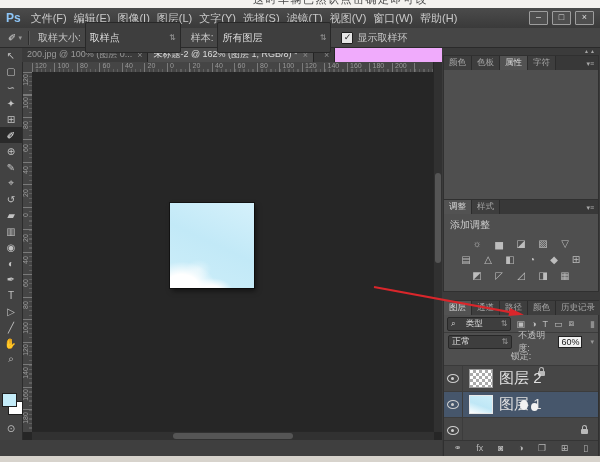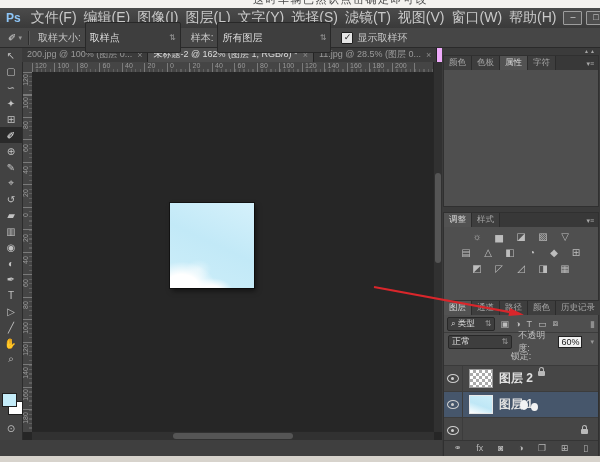--- a/index.html
+++ b/index.html
@@ -8,21 +8,21 @@
        font-family:"Liberation Sans","DejaVu Sans",sans-serif;background:#3f3f3f;
        -webkit-font-smoothing:antialiased;}
   
   .top-strip{position:absolute;left:0;top:0;width:600px;height:8px;background:#f4f2ef;overflow:hidden;z-index:5;}
   .top-caption{position:absolute;left:253px;top:-8px;font-size:11px;color:#4a4a4a;letter-spacing:1.5px;white-space:nowrap;}
   
   .titlebar{position:absolute;left:0;top:8px;width:600px;height:20px;
     background:linear-gradient(#4b4b4b,#3a3a3a);border-bottom:1px solid #2a2a2a;
     display:flex;align-items:center;z-index:4;}
   .ps-logo{color:#8ec6f8;font-weight:bold;font-size:12px;margin:0 10px 0 6px;}
-  .menu-item{color:#c9c9c9;font-size:14px;margin-right:7px;white-space:nowrap;}
+  .menu-item{color:#c9c9c9;font-size:11px;margin-right:7px;white-space:nowrap;}
   .win-btns{margin-left:auto;display:flex;gap:4px;margin-right:6px;}
   .win-btn{width:17px;height:12px;border:1px solid #9d9d9d;background:#4e4e4e;color:#ddd;
     font-size:9px;line-height:10px;text-align:center;border-radius:1px;}
   
   .optionsbar{position:absolute;left:0;top:28px;width:600px;height:19px;background:#464646;
     border-bottom:1px solid #2a2a2a;display:flex;align-items:center;font-size:10px;color:#c6c6c6;z-index:4;}
   .opt-tool{display:flex;align-items:center;margin:0 6px 0 8px;color:#ddd;}
   .opt-caret{font-size:7px;color:#999;margin-left:2px;}
   .opt-sep{width:1px;height:14px;background:#2e2e2e;border-right:1px solid #575757;margin-right:8px;}
   .opt-label{margin-right:4px;white-space:nowrap;}
@@ -86,21 +86,21 @@
   
   .rightdock{position:absolute;left:442px;top:47px;width:158px;height:409px;background:#3b3b3b;z-index:3;}
   .dock-collapse{position:absolute;right:4px;top:1px;color:#a5a5a5;font-size:5px;letter-spacing:1px;}
   .panel{position:absolute;left:1px;right:1px;background:#4f4f4f;border:1px solid #303030;}
   .ptabs{height:14px;background:#383838;display:flex;align-items:flex-end;}
   .ptab{padding:1px 5px;font-size:8.5px;color:#a6a6a6;background:#3e3e3e;border-right:1px solid #2c2c2c;white-space:nowrap;}
   .ptab.active{background:#525252;color:#dadada;}
   .pmenu{margin-left:auto;color:#a8a8a8;font-size:7px;padding:2px 4px;}
   #panel-props{top:8px;height:150px;}
   #panel-props .pbody{padding:7px 8px;font-size:10px;color:#c9c9c9;}
-  #panel-adjust{top:165px;height:91px;}
+  #panel-adjust{top:152px;height:91px;}
   .adj-label{padding:4px 6px 2px;font-size:10px;color:#c9c9c9;}
   .adj-row{display:flex;justify-content:center;gap:8px;margin-top:4px;}
   .adj-icon{width:14px;height:12px;display:flex;align-items:center;justify-content:center;
     color:#bdbdbd;font-size:10px;line-height:12px;}
   #panel-layers{top:253px;height:155px;display:flex;flex-direction:column;}
   .lfilter{height:17px;display:flex;align-items:center;padding:0 3px;border-bottom:1px solid #3c3c3c;}
   .lfilter-dd{background:#3e3e3e;border:1px solid #282828;border-radius:2px;height:12px;display:flex;
     align-items:center;font-size:8.5px;color:#ddd;padding:0 3px;margin-right:5px;}
   .lfilter-icons{display:flex;gap:6px;color:#bdbdbd;font-size:9px;align-items:center;}
   .lfilter-toggle{margin-left:auto;color:#8f8f8f;font-size:9px;}
@@ -123,21 +123,21 @@
   .lrow.selected{background:#46566b;}
   .eye-cell{width:18px;height:100%;display:flex;align-items:center;justify-content:center;border-right:1px solid #3c3c3c;}
   .eye{display:inline-block;width:10px;height:7px;border:1px solid #cfcfcf;border-radius:50%;position:relative;}
   .eye::after{content:"";position:absolute;left:2.5px;top:1.5px;width:3px;height:3px;background:#cfcfcf;border-radius:50%;}
   .lthumb{width:24px;height:19px;margin:0 6px;border:1px solid #9a9a9a;box-sizing:border-box;}
   .lthumb.checker{background:#fff;
     background-image:linear-gradient(45deg,#aaa 25%,transparent 25%),linear-gradient(-45deg,#aaa 25%,transparent 25%),
     linear-gradient(45deg,transparent 75%,#aaa 75%),linear-gradient(-45deg,transparent 75%,#aaa 75%);
     background-size:6px 6px;background-position:0 0,0 3px,3px -3px,-3px 0;}
   .lthumb.sky{background:linear-gradient(200deg,#cdeef9 0%,#bfe7f6 55%,#ffffff 100%);border-color:#e8e8e8;}
-  .lname{font-size:12px;color:#e0e0e0;white-space:nowrap;font-weight:bold;}
+  .lname{font-size:15px;color:#e0e0e0;white-space:nowrap;}
   .blob{position:absolute;background:#f2f2f2;border-radius:50%;}
   .row-lock{position:absolute;right:10px;top:8px;}
   .lbottom{height:15px;background:#424242;border-top:1px solid #353535;display:flex;align-items:center;
     justify-content:space-between;padding:0 10px;color:#b5b5b5;font-size:9px;}
   .lbottom span{line-height:15px;}
   #arrow-overlay{position:absolute;left:0;top:0;z-index:40;pointer-events:none;}
 </style>
 </head>
 <body>
 
@@ -219,21 +219,20 @@
   <div class="tabbar" id="tabbar">
       <div class="doc-tab">
         <span>200.jpg @ 100% (图层 0...</span>
         <span class="tab-close">×</span>
       </div>
       <div class="doc-tab active">
         <span>未标题-2 @ 162% (图层 1, RGB/8) *</span>
         <span class="tab-close">×</span>
       </div>
       <div class="doc-tab">
-        <span>11.jpg @ 28.5% (图层 0...</span>
         <span class="tab-close">×</span>
       </div>
     </div>
 
   <div class="doc-window">
     <div class="ruler-corner"></div>
     <div class="ruler-top" id="ruler-top">
         <span class="ruler-num" style="left: 3px;">120</span>
         <span class="ruler-num" style="left: 25.5px;">100</span>
         <span class="ruler-num" style="left: 48px;">80</span>
@@ -296,20 +295,21 @@
           <span class="pmenu">▾≡</span>
         </div>
     </div>
 
     <div class="panel" id="panel-adjust">
       <div class="ptabs" id="adjust-tabs">
           <span class="ptab active">调整</span>
           <span class="ptab">样式</span>
           <span class="pmenu">▾≡</span>
         </div>
+      <div class="adj-label">添加调整</div>
       <div id="adj-rows">
           <div class="adj-row">
             <span class="adj-icon">☼</span>
             <span class="adj-icon">▅</span>
             <span class="adj-icon">◪</span>
             <span class="adj-icon">▧</span>
             <span class="adj-icon">▽</span>
           </div>
           <div class="adj-row">
             <span class="adj-icon">▤</span>
@@ -333,21 +333,21 @@
       <div class="ptabs" id="layers-tabs">
           <span class="ptab active">图层</span>
           <span class="ptab">通道</span>
           <span class="ptab">路径</span>
           <span class="ptab">颜色</span>
           <span class="ptab">历史记录</span>
         </div>
       <div class="lfilter">
         <span class="lfilter-dd">
           <span>⌕</span>
-          <span style="margin:0 2px;">类型</span>
+          <span style="margin:0 10px;">类型</span>
           <span class="dd-caret">⇅</span>
         </span>
         <span class="lfilter-icons" id="filter-icons">
             <span>▣</span>
             <span>◑</span>
             <span>T</span>
             <span>▭</span>
             <span>⧈</span>
           </span>
         <span class="lfilter-toggle">▮</span>

